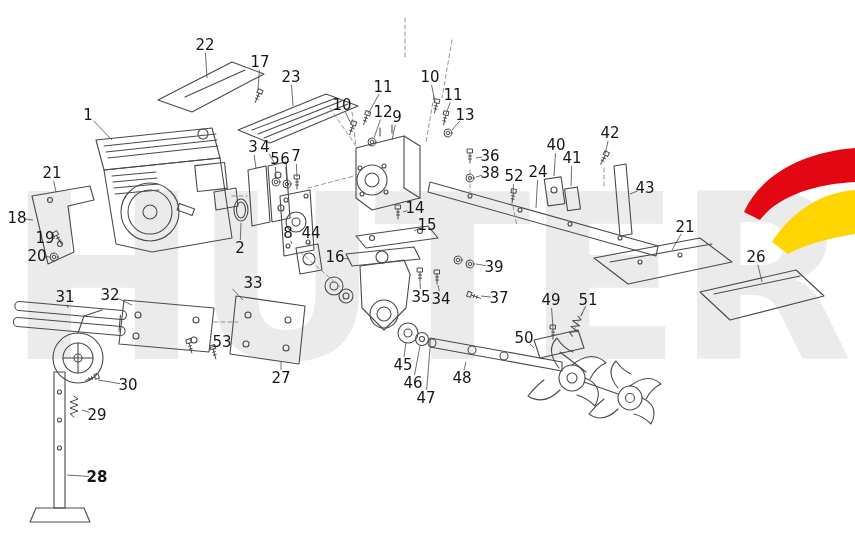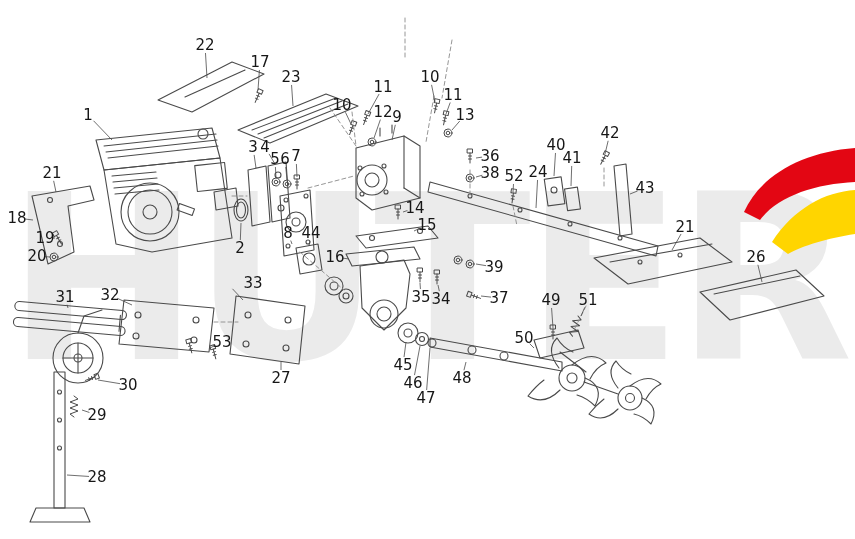--- a/index.html
+++ b/index.html
@@ -383,16 +383,16 @@
       <div class="part-label" style="left: 588px; top: 300px; text-align: right;">51</div>
       <div class="part-label" style="left: 222px; top: 342px;">53</div>
       <div class="part-label" style="left: 524px; top: 338px;">50</div>
       <div class="part-label" style="left: 128px; top: 385px;">30</div>
       <div class="part-label" style="left: 281px; top: 378px;">27</div>
       <div class="part-label" style="left: 403px; top: 365px;">45</div>
       <div class="part-label" style="left: 413px; top: 383px;">46</div>
       <div class="part-label" style="left: 426px; top: 398px;">47</div>
       <div class="part-label" style="left: 462px; top: 378px;">48</div>
       <div class="part-label" style="left: 97px; top: 415px;">29</div>
-      <div class="part-label" style="left: 97px; top: 477px;">28</div>
+      <div class="part-label" style="left: 97px; top: 477px; font-weight: bold;">28</div>
     </div>
 
 </div>
 
 </body></html>

